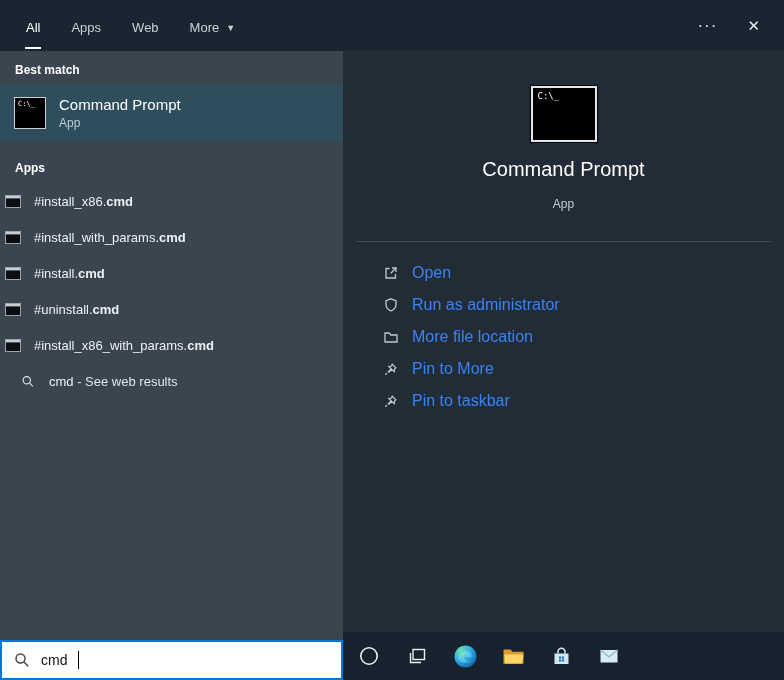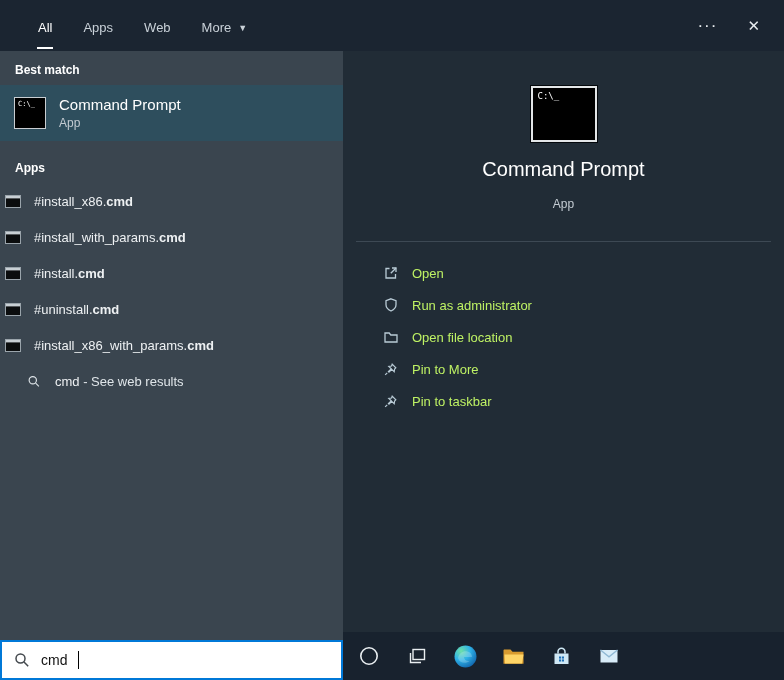--- a/index.html
+++ b/index.html
@@ -2,21 +2,21 @@
 <html><head>
 <meta charset="utf-8">
 <style>
   * { box-sizing: border-box; margin: 0; padding: 0; }
   html,body { width:784px; height:680px; overflow:hidden; }
   body { font-family:"Liberation Sans","DejaVu Sans",sans-serif; background:#212c36; position:relative; }
 
   
   .topbar { position:absolute; top:0; left:0; width:784px; height:51px;
             background:#1b2531; display:flex; align-items:stretch; z-index:5; }
-  .tabs { display:flex; padding-left:37px; gap:29px; }
+  .tabs { display:flex; padding-left:25px; gap:29px; }
   .tab { display:flex; align-items:center; cursor:default; }
   .tab .lbl { font-size:13px; color:#c9d1d8; padding:17px 1px 12px; border-bottom:2px solid transparent; }
   .tab.active .lbl { color:#ffffff; border-bottom:2px solid #ffffff; }
   .tab .caret { font-size:9px; color:#c9d1d8; margin-left:6px; padding-top:4px; }
   .topbar-right { margin-left:auto; display:flex; align-items:center; gap:30px; padding-right:24px; }
   .tb-ellipsis { color:#e8ecef; font-size:17px; letter-spacing:1px; line-height:1; }
   .tb-close { color:#e8ecef; font-size:15px; line-height:1; }
 
   
   .left { position:absolute; top:51px; left:0; width:401px; bottom:40px;
@@ -34,21 +34,21 @@
   .best-txt { display:flex; flex-direction:column; }
   .bm-title { font-size:15px; color:#ffffff; }
   .bm-sub { font-size:12px; color:#c3cbd2; margin-top:3px; }
 
   .app-row { height:36px; display:flex; align-items:center; padding:0 5px; gap:13px; }
   .app-row .lbl { font-size:13px; color:#eef1f3; white-space:nowrap; }
   .app-row .lbl b { font-weight:bold; }
   .chev { margin-left:auto; color:#c3cbd0; font-size:19px; line-height:1; padding-bottom:2px; }
   .file-ico { flex:none; width:16px; height:13px; }
 
-  .web-row { height:36px; display:flex; align-items:center; padding:0 26px; gap:13px; }
+  .web-row { height:36px; display:flex; align-items:center; padding:0 20px; gap:13px; }
   .web-row .lbl { font-size:13px; color:#eef1f3; }
   .web-row .dim { color:#dfe5e9; }
 
   
   .searchbox { position:absolute; left:0; bottom:0; width:343px; height:40px;
                background:#ffffff; border:2px solid #0078d7; display:flex;
                align-items:center; padding:0 12px; gap:11px; z-index:6; }
   .searchbox .val { font-size:14px; color:#111; }
   .caret-bar { width:1px; height:18px; background:#000; animation:blink 1s steps(1) infinite; }
   @keyframes blink { 50% { opacity:0; } }
@@ -58,21 +58,21 @@
            background:#212c36; }
   .preview-head { display:flex; flex-direction:column; align-items:center; padding-top:35px; }
   .cmd-icon.lg { width:66px; height:56px; border:2px solid #e3e6e8; font-size:9px;
                  box-shadow:0 0 0 1px #04080c; }
   .cmd-icon.lg span { position:absolute; top:3px; left:5px; }
   .pv-title { margin-top:16px; font-size:20px; font-weight:400; color:#ffffff; }
   .pv-sub { margin-top:16px; font-size:12px; color:#c3cbd2; }
   .divider { height:1px; background:#3d4954; margin:30px 13px 0; }
   .actions { padding:15px 0 0 40px; }
   .action-row { height:32px; display:flex; align-items:center; gap:13px; }
-  .action-row .lbl { font-size:13px; color:#bef264; }
+  .action-row .lbl { font-size:16px; color:#3b82f6; }
   .a-ico { flex:none; width:16px; height:16px; }
 
   
   .taskbar { position:absolute; left:343px; width:441px; bottom:0; height:48px;
              background:#18222e; display:flex; align-items:center; padding-left:2px; }
   .tb-btn { width:48px; height:48px; display:flex; align-items:center; justify-content:center; }
 </style>
 </head>
 <body>
 
@@ -198,21 +198,21 @@
     <div class="action-row">
       <svg class="a-ico" viewBox="0 0 16 16">
           <path d="M8 1.8l5 1.9v4.1c0 3-2.4 5-5 6.2-2.6-1.2-5-3.2-5-6.2V3.7z" fill="none" stroke="#b9cbd6" stroke-width="1.3"></path>
         </svg>
       <span class="lbl">Run as administrator</span>
     </div>
     <div class="action-row">
       <svg class="a-ico" viewBox="0 0 16 16">
           <path d="M2 4h4.2l1.6 2H14v7H2z" fill="none" stroke="#b9cbd6" stroke-width="1.3"></path>
         </svg>
-      <span class="lbl">Open file location</span>
+      <span class="lbl">More file location</span>
     </div>
     <div class="action-row">
       <svg class="a-ico" viewBox="0 0 16 16">
           <path d="M9.2 3.2l3.6 3.6-1.2 1.2-.4 2.8-2.4-2.4-2.8 2.8-.6-.6 2.8-2.8-2.4-2.4 2.8-.4z" fill="none" stroke="#b9cbd6" stroke-width="1.2"></path>
           <line x1="4.2" y1="11.8" x2="2.2" y2="13.8" stroke="#b9cbd6" stroke-width="1.2"></line>
         </svg>
       <span class="lbl">Pin to More</span>
     </div>
     <div class="action-row">
       <svg class="a-ico" viewBox="0 0 16 16">

